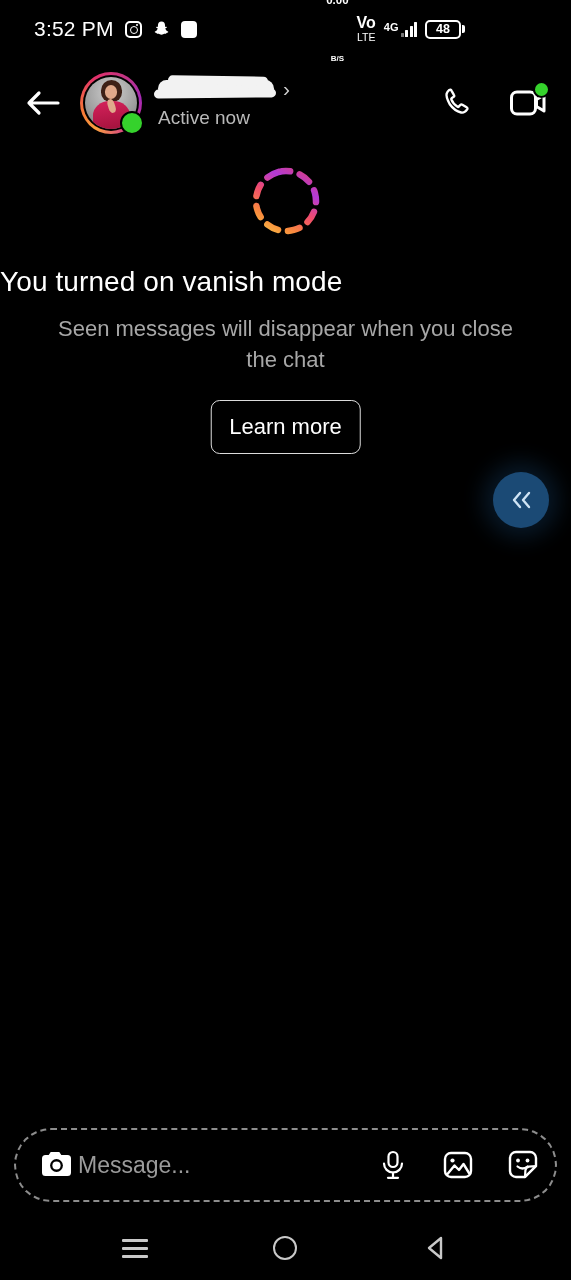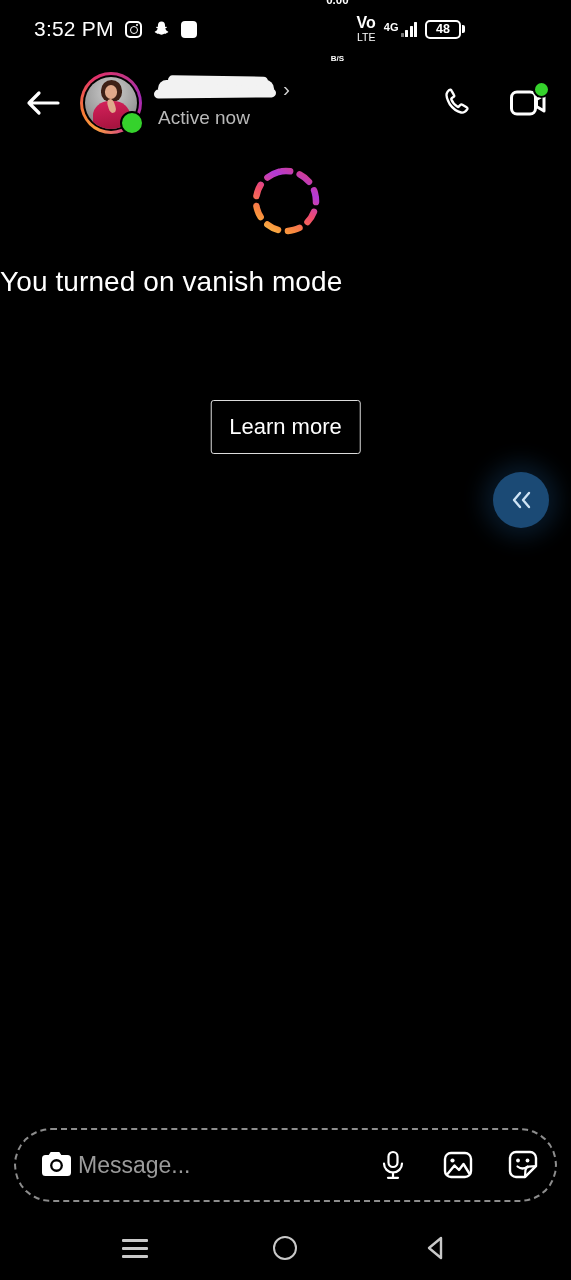--- a/index.html
+++ b/index.html
@@ -107,21 +107,21 @@
   .vanish-title {
     position:absolute; top:266px; left:0; width:571px; text-align:left;
     color:#fff; font-size:28px; font-weight:normal; letter-spacing:.1px;
   }
   .vanish-sub {
     position:absolute; top:314px; left:50%; transform:translateX(-50%);
     width:470px; text-align:center; color:#a7a7a7; font-size:22px; line-height:1.4;
   }
   .learn-more {
     position:absolute; top:400px; left:50%; transform:translateX(-50%);
-    padding:13px 18px; border:1.6px solid #dcdcdc; border-radius:3px;
+    padding:13px 18px; border:1.6px solid #dcdcdc; border-radius:9px;
     color:#fff; font-size:22px; background:transparent; cursor:pointer;
     font-family:"Liberation Sans", sans-serif;
   }
 
   
   .fab {
     position:absolute; top:472px; right:22px; width:56px; height:56px;
     border-radius:50%; background:#1b4a75; display:flex;
     align-items:center; justify-content:center;
     box-shadow:0 0 22px 10px rgba(20,58,92,.42);
@@ -255,20 +255,21 @@
           <stop offset="48%" stop-color="#ef4b6e"></stop>
           <stop offset="72%" stop-color="#b23ad6"></stop>
           <stop offset="100%" stop-color="#e0406c"></stop>
         </linearGradient>
       </defs>
       <circle cx="38" cy="38" r="30" fill="none" stroke="url(#vg)" stroke-width="6.5" stroke-linecap="round" stroke-dasharray="12 10" transform="rotate(-105 38 38)"></circle>
     </svg>
   </div>
 
   <div class="vanish-title">You turned on vanish mode</div>
+  <div class="vanish-sub">Seen messages will disappear when you close the chat</div>
   <button class="learn-more">Learn more</button>
 
   <div class="fab">
     <svg width="28" height="24" viewBox="0 0 28 24">
       <path d="M13 5 L7 12 L13 19 M22 5 L16 12 L22 19" fill="none" stroke="#cfe4f5" stroke-width="2.4" stroke-linecap="round" stroke-linejoin="round"></path>
     </svg>
   </div>
 
 
   <div class="composer">

